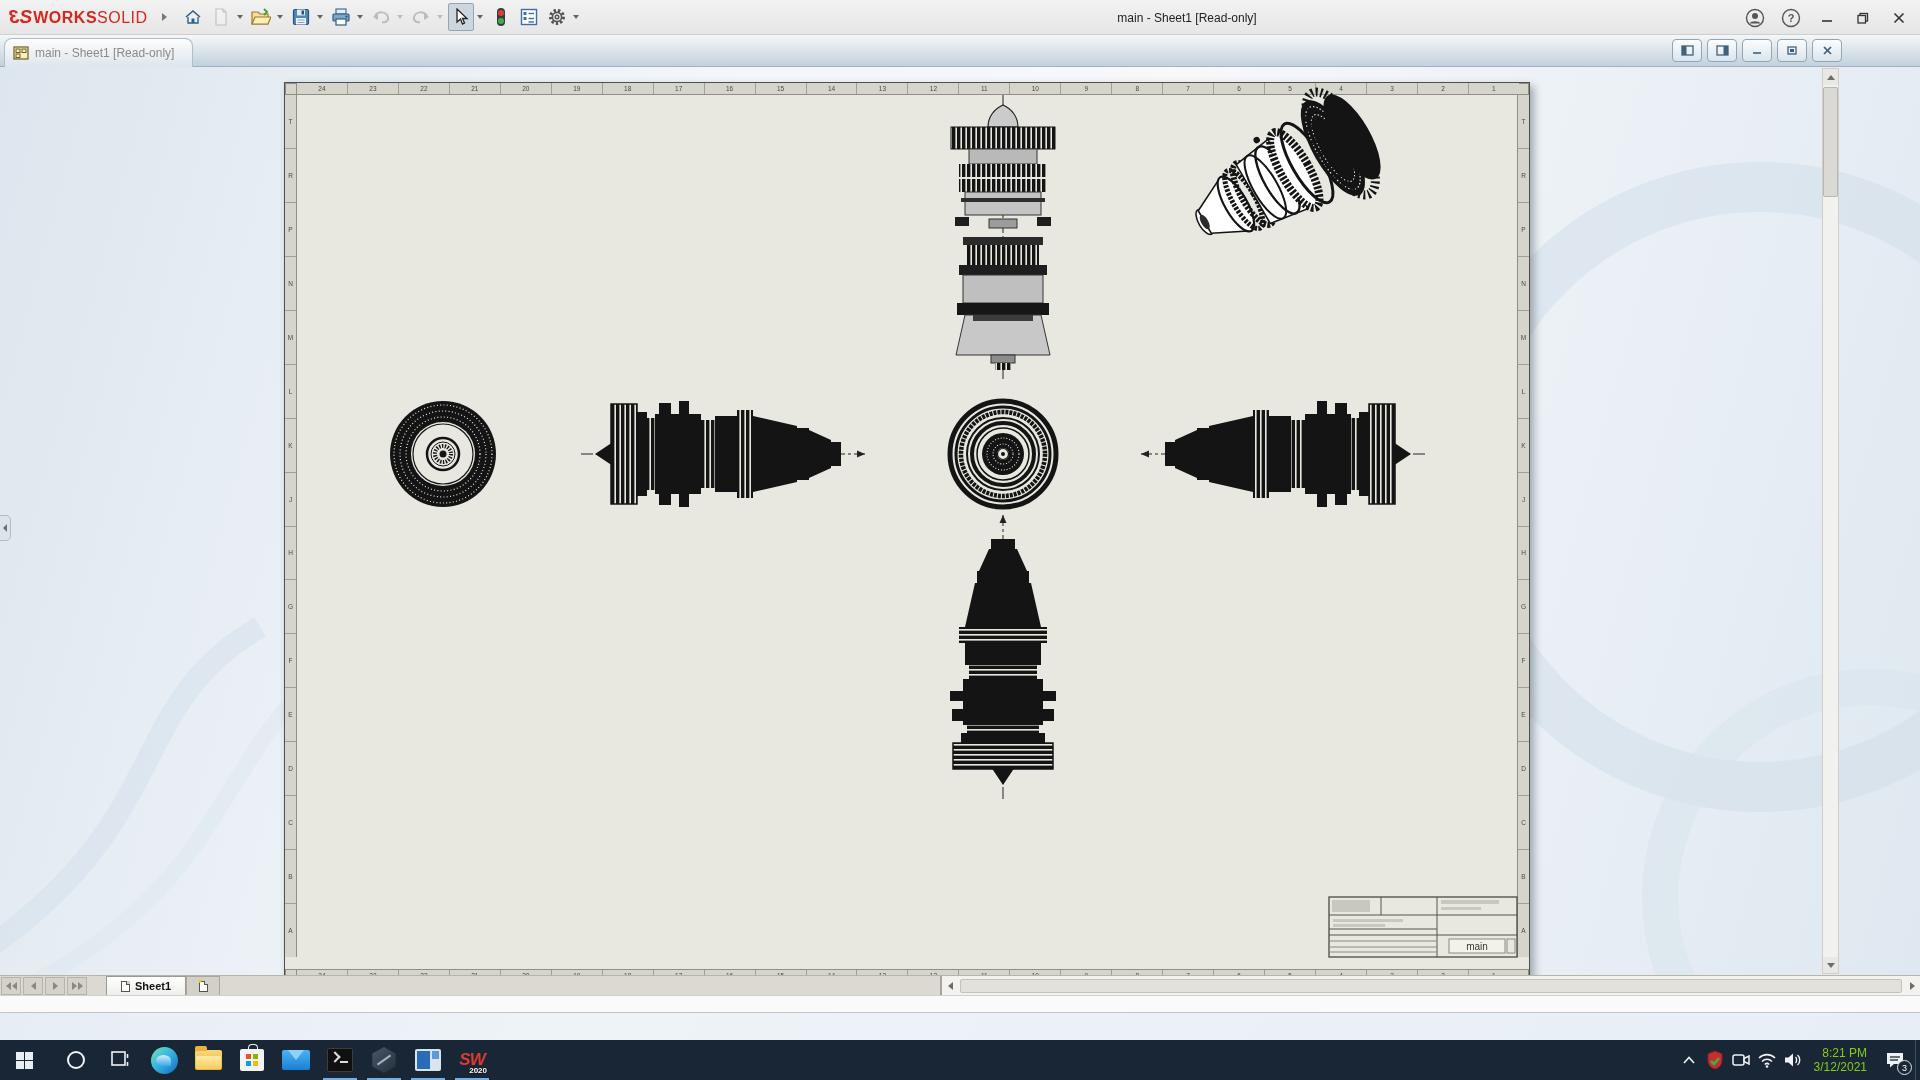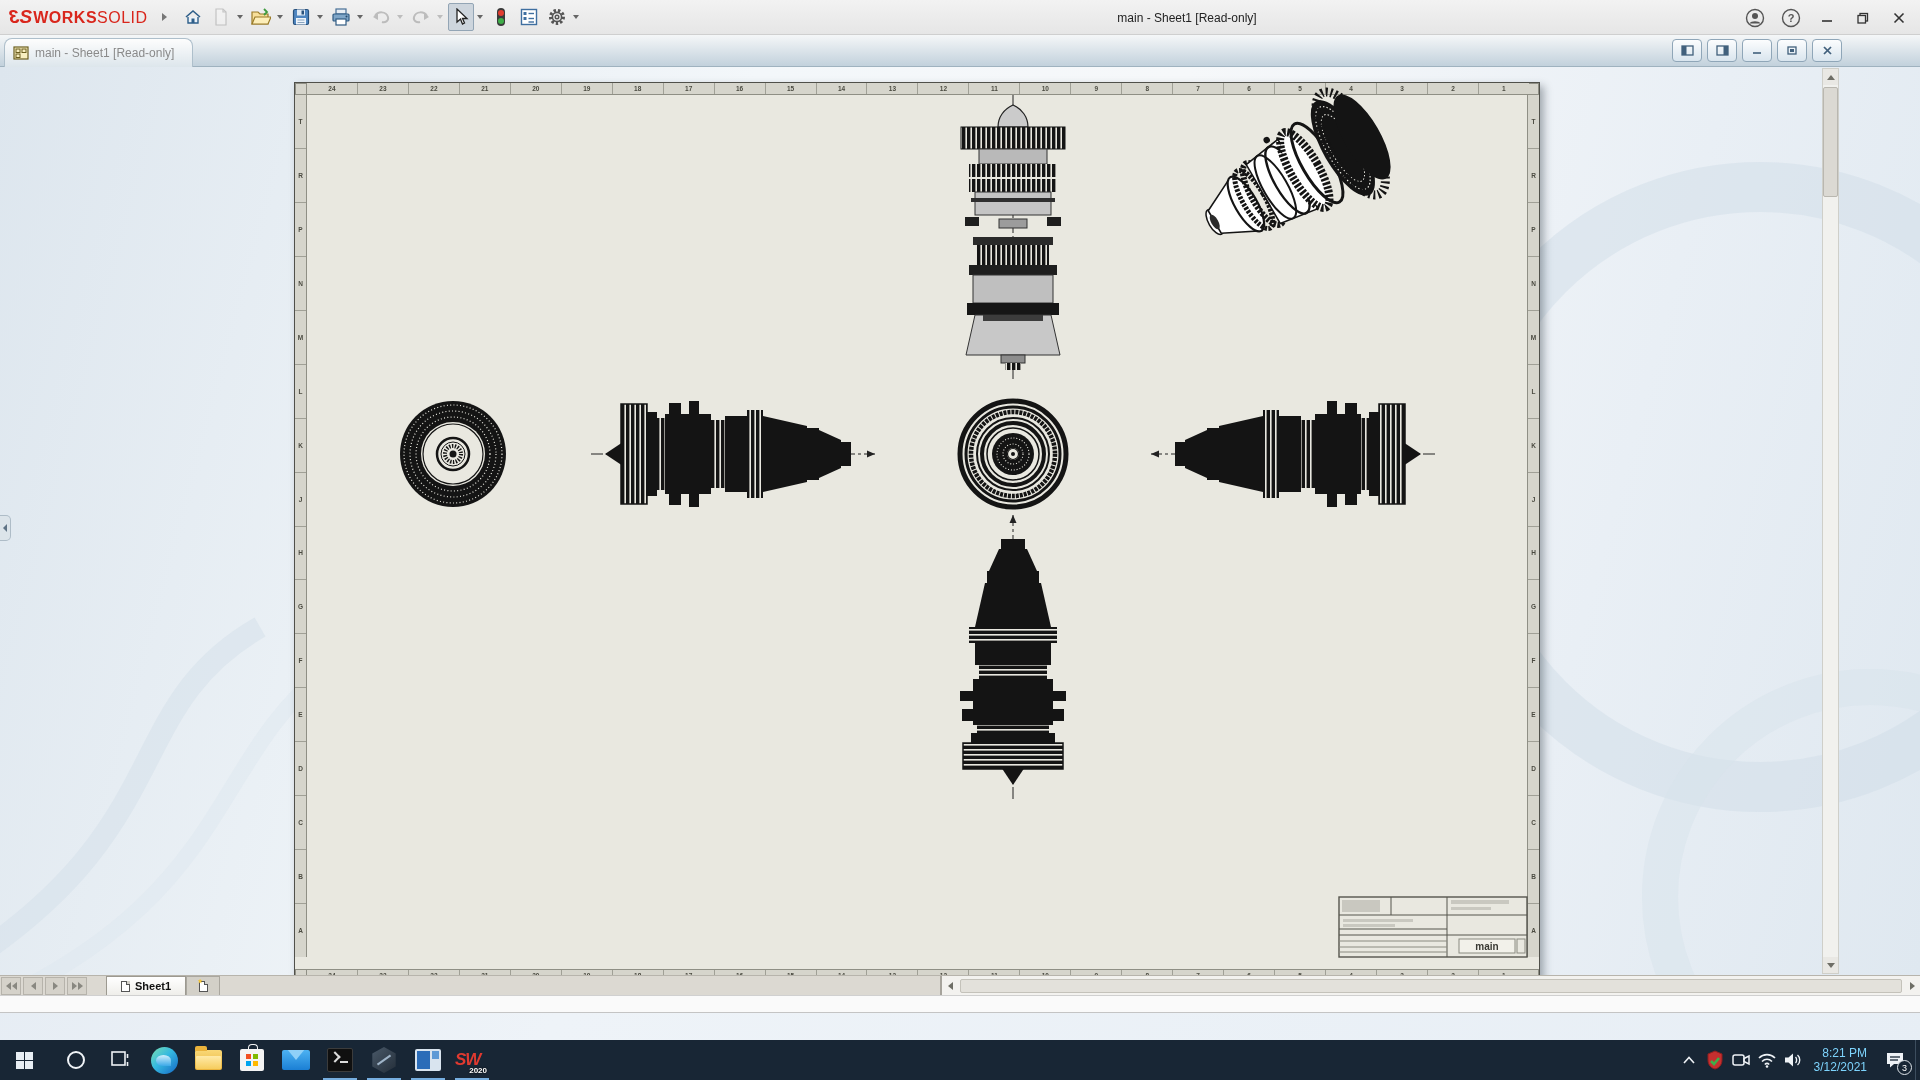--- a/index.html
+++ b/index.html
@@ -45,23 +45,23 @@
   #viewport { position:absolute; left:0; top:67px; width:1920px; height:908px; overflow:hidden;
     background:linear-gradient(105deg,#dde6ee 0%,#f3f7fa 35%,#f6f8fa 55%,#e9eff5 80%,#dfe8f0 100%); }
   #backdrop { position:absolute; left:0; top:0; }
   #fm-tab { position:absolute; left:0; top:448px; width:11px; height:26px;
     background:#dce4ea; border:1px solid #aebcc7; border-left:none; border-radius:0 5px 5px 0;
     display:flex; align-items:center; justify-content:center; }
   #fm-tab .arr { width:0; height:0; border-right:4px solid #5f7385; border-top:4px solid transparent;
     border-bottom:4px solid transparent; }
 
   
-  #sheet { position:absolute; left:294px; top:15px; width:1246px; height:900px;
+  #sheet { position:absolute; left:284px; top:15px; width:1246px; height:900px;
     background:#e9e8e0; border:1px solid #50504a;
-    box-shadow:4px 4px 8px rgba(40,50,60,.38);font-weight:bold; }
+    box-shadow:4px 4px 8px rgba(40,50,60,.38); }
   .zone-h { position:absolute; left:12px; width:1222px; height:12px; display:flex;
     background:#d6d5cc; }
   .zone-v { position:absolute; top:12px; width:12px; height:862px; display:flex; flex-direction:column;
     background:#d6d5cc; }
   #zone-top { top:0; border-bottom:1px solid #8f8f85; }
   #zone-bottom { bottom:0; border-top:1px solid #8f8f85; }
   #zone-left { left:0; border-right:1px solid #8f8f85; }
   #zone-right { right:0; border-left:1px solid #8f8f85; }
   .zc { flex:1; display:flex; align-items:center; justify-content:center;
     font-size:6.5px; color:#4a4a40; border-left:1px solid #a0a096; }
@@ -114,21 +114,21 @@
   .winflag { display:grid; grid-template-columns:8px 8px; grid-template-rows:8px 8px; gap:1px; }
   .winflag i { background:#e8eef4; }
   #searchbox { width:218px; height:40px; background:#f2f2f2; display:flex; align-items:center;
     border:1px solid #9aa7b1; margin-left:54px; }
   #searchbox input { border:none; outline:none; background:transparent; font-size:14px; color:#333;
     width:170px; font-family:"Liberation Sans",sans-serif; }
   .tb-ico { width:44px; height:40px; display:flex; align-items:center; justify-content:center; position:relative; }
   .run::after { content:""; position:absolute; bottom:0; left:5px; right:5px; height:2.5px; background:#76aee0; }
   #tray { margin-left:auto; display:flex; align-items:center; height:40px; }
   .tray-ico { width:26px; height:40px; display:flex; align-items:center; justify-content:center; position:relative; }
-  #clock { text-align:right; font-size:12px; line-height:14px; color:#7dd3fc; padding:0 8px; white-space:nowrap; }
+  #clock { text-align:right; font-size:12px; line-height:14px; color:#84cc16; padding:0 8px; white-space:nowrap; }
   #notif { width:40px; height:40px; display:flex; align-items:center; justify-content:center; position:relative; }
   #notif .badge { position:absolute; right:3px; bottom:5px; width:15px; height:15px; border-radius:50%;
     background:#182635; border:1.5px solid #dfe5ea; color:#fff; font-size:9px;
     display:flex; align-items:center; justify-content:center; }
   #showdesk { width:5px; height:40px; border-left:1px solid #3c4d5e; }
 
   
   .edge-ico { width:27px; height:27px; border-radius:50%;
     background:linear-gradient(135deg,#7be0b0 0%,#35b9e0 45%,#1467c6 100%); position:relative; }
   .edge-ico::after { content:""; position:absolute; left:5px; top:8px; width:15px; height:11px;
@@ -151,21 +151,21 @@
   .cmd-ico::before { content:""; position:absolute; left:3px; top:4px; width:6px; height:6px;
     border-left:2px solid #dcdcdc; border-bottom:2px solid #dcdcdc; transform:rotate(-135deg); }
   .cmd-ico::after { content:""; position:absolute; left:12px; top:12px; width:8px; height:2px; background:#dcdcdc; }
   .hex-ico { width:26px; height:26px; background:linear-gradient(135deg,#4a5a6a,#232d38);
     clip-path:polygon(50% 0,95% 25%,95% 75%,50% 100%,5% 75%,5% 25%); position:relative; }
   .hex-ico::after { content:""; position:absolute; left:5px; top:12px; width:16px; height:2px;
     background:#9fb4c8; transform:rotate(-35deg); }
   .appwin-ico { width:26px; height:22px; background:#d9e4ef; border-radius:2px; position:relative; }
   .appwin-ico::after { content:""; position:absolute; left:2px; top:2px; width:13px; height:18px; background:#2b6cb8; }
   .appwin-ico::before { content:""; position:absolute; right:2px; top:2px; width:7px; height:8px; background:#5e9ad6; }
-  .sw-ico { position:relative; width:34px; height:32px; display:flex; align-items:center; justify-content:flex-start; }
+  .sw-ico { position:relative; width:34px; height:32px; display:flex; align-items:center; justify-content:center; }
   .sw-ico .sw { font-size:17px; font-weight:bold; font-style:italic; color:#e03a30; letter-spacing:-1px; }
   .sw-ico .yr { position:absolute; bottom:1px; right:2px; font-size:8px; font-weight:bold; color:#fff;
     text-shadow:0 0 2px #000; }
   .circle-ring { width:18px; height:18px; border:2px solid #f0f4f8; border-radius:50%; }
 </style>
 </head>
 <body>
 
 <div id="stage">
 

